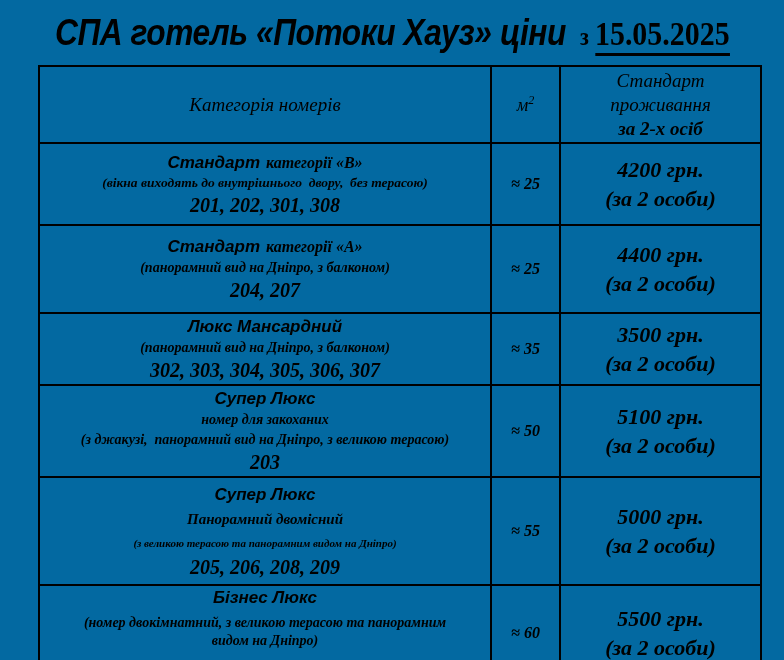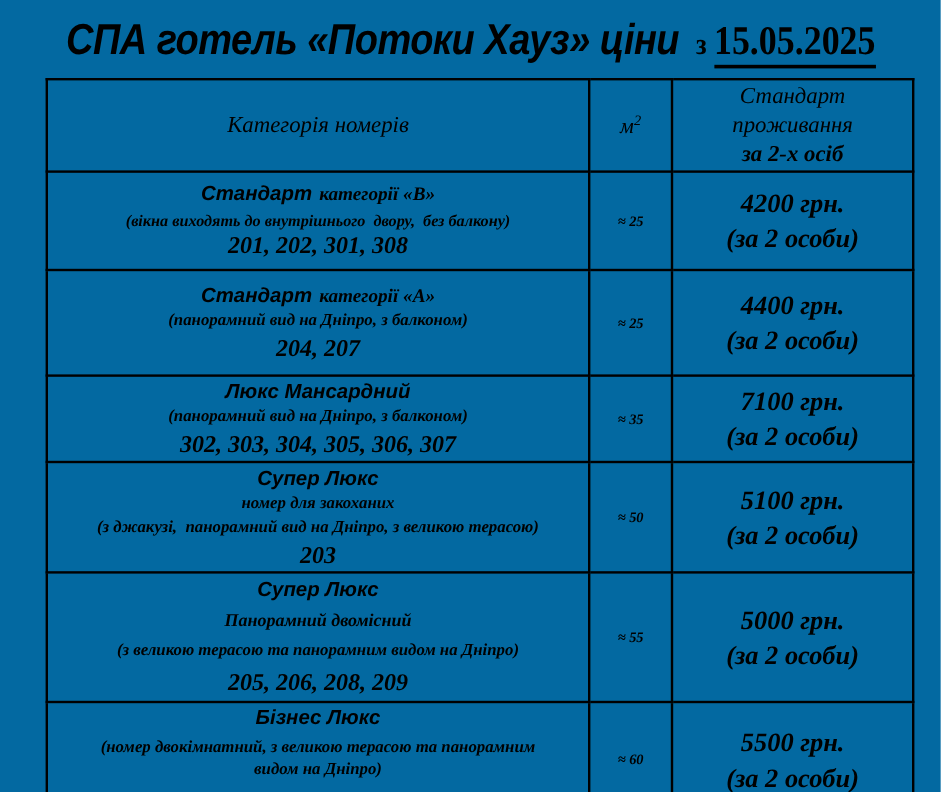--- a/index.html
+++ b/index.html
@@ -128,21 +128,21 @@
     font-weight: bold;
     font-style: italic;
     font-size: 20px;
     line-height: 1.1;
   }
 
   
   .area-cell {
     font-weight: bold;
     font-style: italic;
-    font-size: 12px;
+    font-size: 16px;
   }
 
   
   .price-main, .price-note {
     font-weight: bold;
     font-style: italic;
     font-size: 22px;
     line-height: 1.35;
   }
 </style>
@@ -174,21 +174,21 @@
         <div class="hdr-price-line">Стандарт</div>
         <div class="hdr-price-line">проживання</div>
         <div class="hdr-price-bold">за 2-х осіб</div>
       </td>
     </tr>
 
     <tr style="height:82px">
       <td>
         <div class="cell-stack">
           <div class="cat-title"><span class="cat-name">Стандарт</span><span class="cat-suffix">категорії «В»</span></div>
-          <div class="cat-desc" style="font-size:13.5px">(вікна виходять до внутрішнього  двору,  без балкону)</div>
+          <div class="cat-desc" style="font-size:13.5px">(вікна виходять до внутрішнього  двору,  без терасою)</div>
           <div class="cat-rooms">201, 202, 301, 308</div>
         </div>
       </td>
       <td class="area-cell">≈ 25</td>
       <td>
         <div class="price-main">4200 грн.</div>
         <div class="price-note">(за 2 особи)</div>
       </td>
     </tr>
 
@@ -210,21 +210,21 @@
     <tr style="height:72px">
       <td>
         <div class="cell-stack">
           <div class="cat-title"><span class="cat-name">Люкс Мансардний</span></div>
           <div class="cat-desc">(панорамний вид на Дніпро, з балконом)</div>
           <div class="cat-rooms">302, 303, 304, 305, 306, 307</div>
         </div>
       </td>
       <td class="area-cell">≈ 35</td>
       <td>
-        <div class="price-main">7100 грн.</div>
+        <div class="price-main">3500 грн.</div>
         <div class="price-note">(за 2 особи)</div>
       </td>
     </tr>
 
     <tr style="height:92px">
       <td>
         <div class="cell-stack">
           <div class="cat-title"><span class="cat-name">Супер Люкс</span></div>
           <div class="cat-desc">номер для закоханих</div>
           <div class="cat-desc">(з джакузі,  панорамний вид на Дніпро, з великою терасою)</div>
@@ -236,21 +236,21 @@
         <div class="price-main">5100 грн.</div>
         <div class="price-note">(за 2 особи)</div>
       </td>
     </tr>
 
     <tr style="height:108px" class="row-spacious">
       <td>
         <div class="cell-stack">
           <div class="cat-title"><span class="cat-name">Супер Люкс</span></div>
           <div class="cat-desc" style="font-size:15px">Панорамний двомісний</div>
-          <div class="cat-desc" style="font-size:14px">(з великою терасою та панорамним видом на Дніпро)</div>
+          <div class="cat-desc" style="font-size:11px">(з великою терасою та панорамним видом на Дніпро)</div>
           <div class="cat-rooms">205, 206, 208, 209</div>
         </div>
       </td>
       <td class="area-cell">≈ 55</td>
       <td>
         <div class="price-main">5000 грн.</div>
         <div class="price-note">(за 2 особи)</div>
       </td>
     </tr>
 

